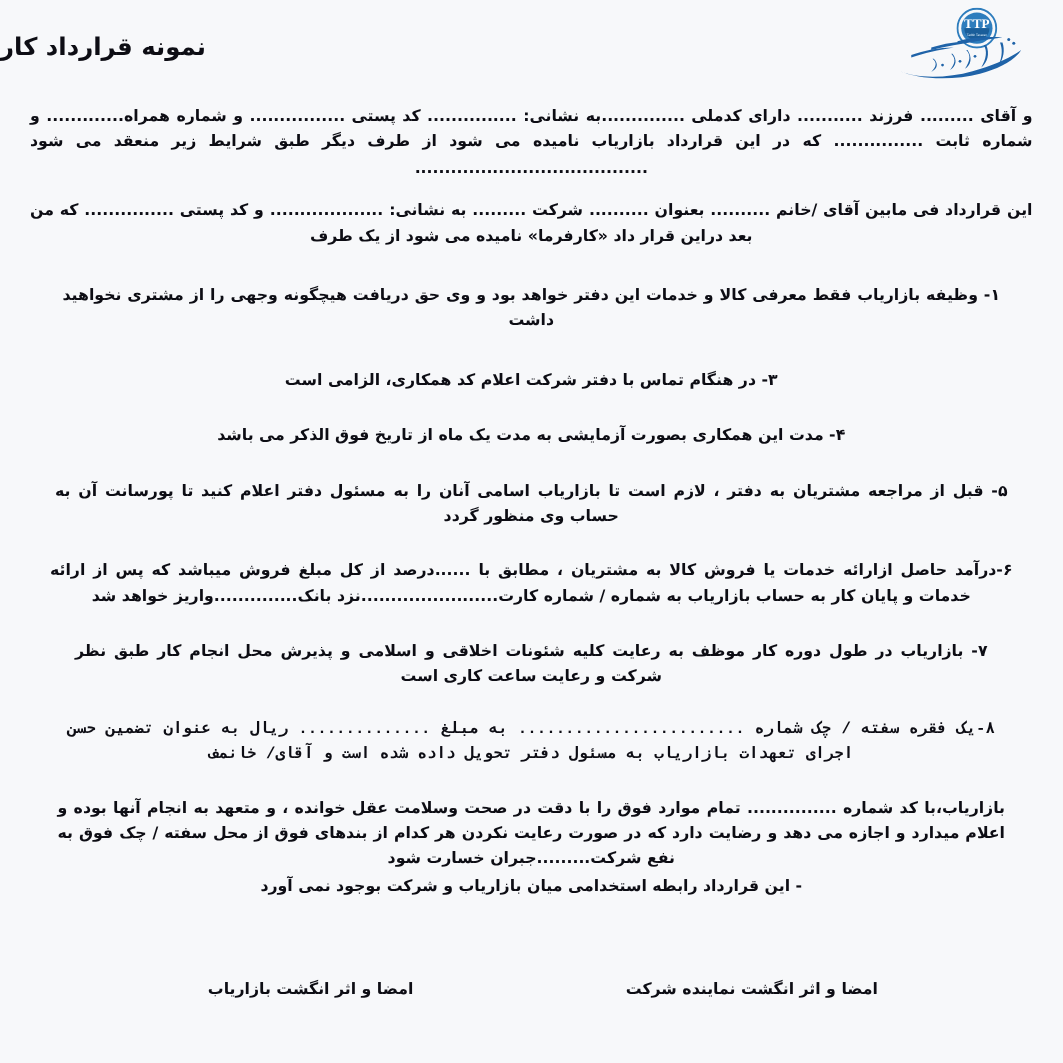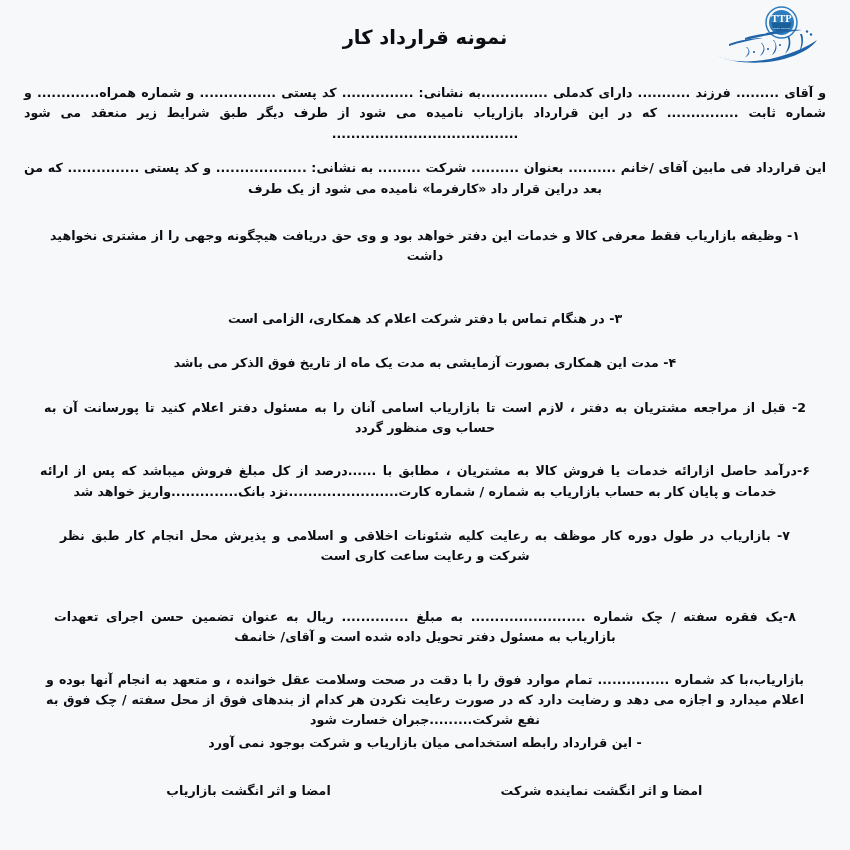--- a/index.html
+++ b/index.html
@@ -26,21 +26,21 @@
   
   .header {
     position: relative;
     height: 78px;
   }
   .doc-title {
     position: absolute;
     top: 26px;
     left: 0;
     right: 0;
-    text-align: center;
+    text-align: left;
     font-size: 19.5px;
     font-weight: bold;
     letter-spacing: 0.2px;
     direction: rtl;
   }
   .logo-block {
     position: absolute;
     top: 4px;
     right: 24px;
     width: 112px;
@@ -81,26 +81,26 @@
     font-size: 12.6px;
     line-height: 1.62;
     font-weight: bold;
     margin: 0;
     padding: 0 26px;
     text-align: justify;
     text-align-last: center;
   }
   .c1 { margin-top: 27px; }
   .c2 { margin-top: 24px; padding: 0 10px; }
-  .c3 { margin-top: 42px; text-align: center; }
+  .c3 { margin-top: 27px; text-align: center; }
   .c4 { margin-top: 24px; text-align: center; }
   .c5 { margin-top: 24px; padding: 0 20px; }
   .c6 { margin-top: 23px; padding: 0 16px; }
   .c7 { margin-top: 24px; padding: 0 36px; }
-  .c8 { margin-top: 40px; padding: 0 30px; }
+  .c8 { margin-top: 21px; padding: 0 30px; font-family: Liberation Mono, monospace; }
   .final {
     font-size: 12.6px;
     line-height: 1.62;
     font-weight: bold;
     margin: 22px 0 0 0;
     padding: 0 22px;
     text-align: justify;
     text-align-last: center;
   }
   .final-note {
@@ -177,21 +177,21 @@
   </div>
 
   <div class="content">
 
     <p class="para intro-2">و آقای ......... فرزند ........... دارای کدملی ..............به نشانی: ............... کد پستی ................ و شماره همراه............. و شماره ثابت ............... که در این قرارداد بازاریاب نامیده می شود از طرف دیگر طبق شرایط زیر منعقد می شود .......................................</p>
     <p class="para intro-1">این قرارداد فی مابین آقای /خانم .......... بعنوان .......... شرکت ......... به نشانی: ................... و کد پستی ............... که من بعد دراین قرار داد «کارفرما» نامیده می شود از یک طرف</p>
 
     <p class="clause c1">۱- وظیفه بازاریاب فقط معرفی کالا و خدمات این دفتر خواهد بود و وی حق دریافت هیچگونه وجهی را از مشتری نخواهید داشت</p>
     <p class="clause c3">۳- در هنگام تماس  با دفتر شرکت اعلام کد همکاری، الزامی است</p>
     <p class="clause c4">۴- مدت این همکاری بصورت آزمایشی به مدت یک ماه از تاریخ فوق الذکر می باشد</p>
-    <p class="clause c5">2- قبل از مراجعه مشتریان به دفتر ، لازم است تا بازاریاب اسامی آنان را به مسئول دفتر اعلام کنید تا پورسانت آن به حساب وی منظور گردد</p>
+    <p class="clause c5">۵- قبل از مراجعه مشتریان به دفتر ، لازم است تا بازاریاب اسامی آنان را به مسئول دفتر اعلام کنید تا پورسانت آن به حساب وی منظور گردد</p>
     <p class="clause c6">۶-درآمد حاصل ازارائه خدمات یا فروش کالا به مشتریان ، مطابق با ......درصد از کل مبلغ فروش میباشد که پس از ارائه خدمات و پایان کار به حساب بازاریاب به شماره / شماره کارت.......................نزد بانک..............واریز خواهد شد</p>
     <p class="clause c7">۷- بازاریاب در طول دوره کار موظف به رعایت کلیه شئونات اخلاقی و اسلامی و  پذیرش محل انجام  کار طبق نظر شرکت و رعایت ساعت کاری  است</p>
     <p class="clause c8">۸-یک فقره سفته / چک شماره ........................ به مبلغ .............. ریال به عنوان تضمین حسن اجرای تعهدات بازاریاب به مسئول دفتر تحویل داده شده است و آقای/ خانمف</p>
 
     <p class="final">بازاریاب،با کد شماره ............... تمام موارد فوق را با دقت در صحت وسلامت عقل خوانده ، و متعهد به انجام آنها بوده و اعلام میدارد و اجازه می دهد و رضایت دارد که در صورت رعایت نکردن هر کدام از بندهای فوق از محل سفته / چک فوق به نفع شرکت.........جبران خسارت شود</p>
     <p class="final-note">- این قرارداد رابطه استخدامی میان بازاریاب و شرکت بوجود  نمی آورد</p>
   </div>
 
   <div class="signatures">
     <div class="sig sig-left">امضا و اثر انگشت  نماینده شرکت</div>

